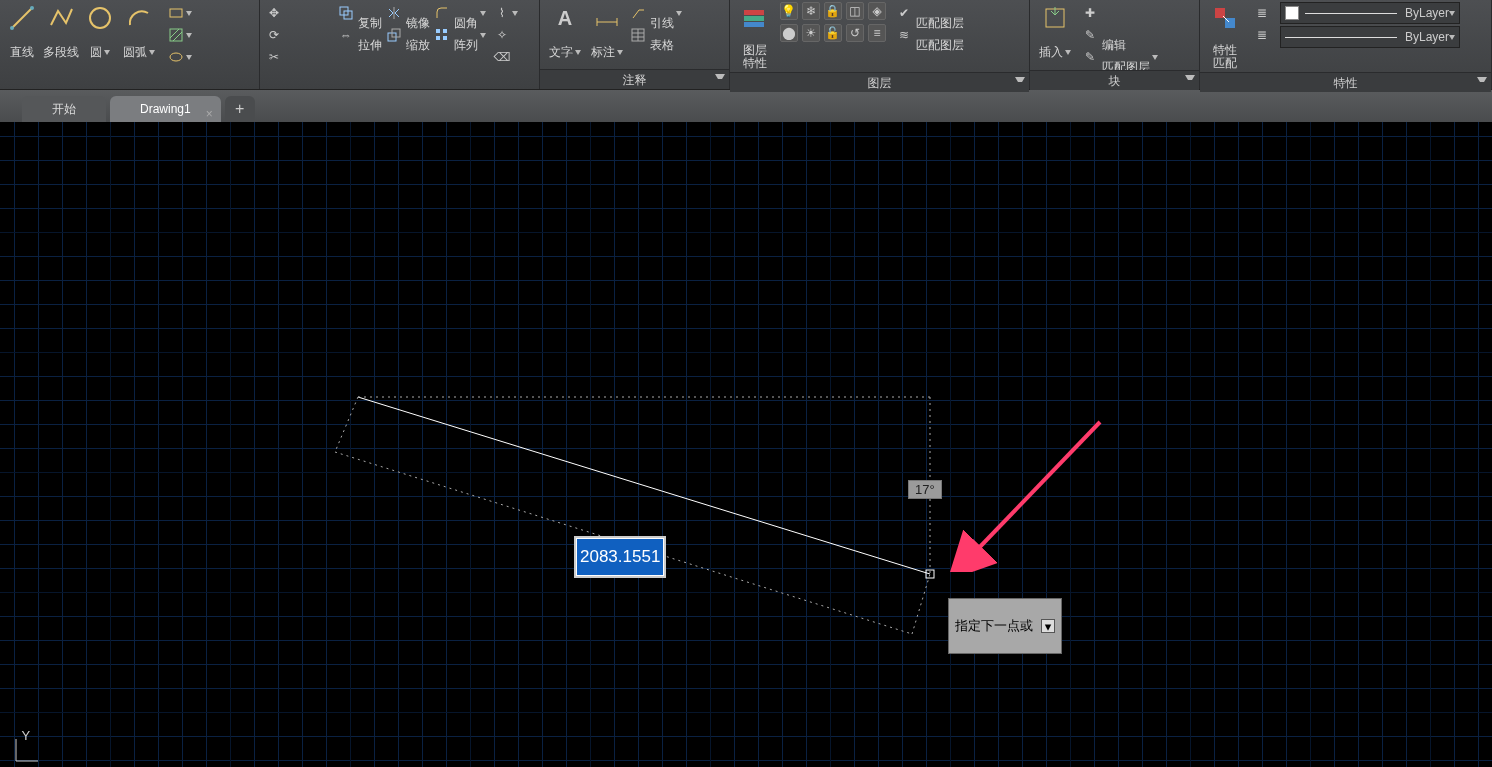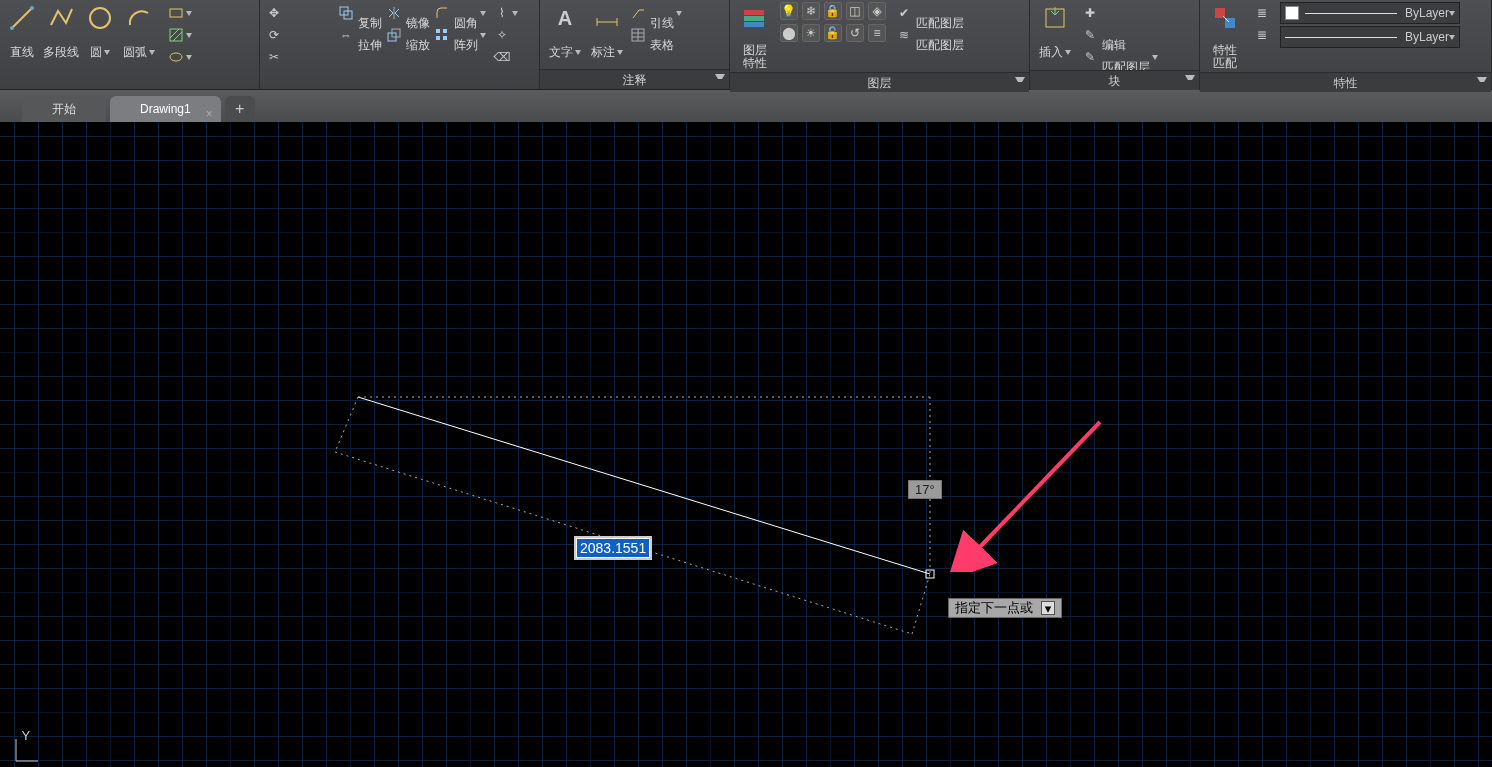--- a/index.html
+++ b/index.html
@@ -39,24 +39,24 @@
   .grid-bg { position:absolute; inset:0;
     background-image:
       linear-gradient(#06152b 1px, transparent 1px),
       linear-gradient(90deg,#06152b 1px, transparent 1px),
       linear-gradient(#0a2142 1px, transparent 1px),
       linear-gradient(90deg,#0a2142 1px, transparent 1px);
     background-size:120px 120px,120px 120px,24px 24px,24px 24px;
     background-position:-10px -10px,-10px -10px,-10px -10px,-10px -10px;
   }
   .drawing { position:absolute; inset:0; }
-  .dyn-input { position:absolute; background:#fff; color:#000; font-size:14px; padding:1px 3px; border:1px solid #888; }
+  .dyn-input { position:absolute; background:#fff; color:#000; font-size:17px; padding:8px 3px; border:1px solid #888; }
   .dyn-input.sel { background:#1060c0; color:#fff; border:1px solid #fff; outline:2px solid #ccc; }
   .dyn-label { position:absolute; background:#9b9b9b; color:#222; font-size:13px; padding:1px 6px; border:1px solid #777; }
-  .tooltip { position:absolute; background:#a8a8a8; color:#000; font-size:13px; padding:0 6px; border:1px solid #666; display:flex; align-items:center; }
+  .tooltip { position:absolute; background:#a8a8a8; color:#000; font-size:13px; padding:18px 6px; border:1px solid #666; display:flex; align-items:center; }
   .tooltip .tip-icon { width:14px; height:14px; border:1px solid #555; margin-left:8px; display:flex; align-items:center; justify-content:center; background:#ddd; }
   .ucs { position:absolute; left:12px; bottom:4px; color:#ccc; font-size:13px; }
   .arrow-annot { position:absolute; }
 </style>
 </head>
 <body>
 
 <div class="ribbon">
 
   <div class="panel" style="width:260px">

